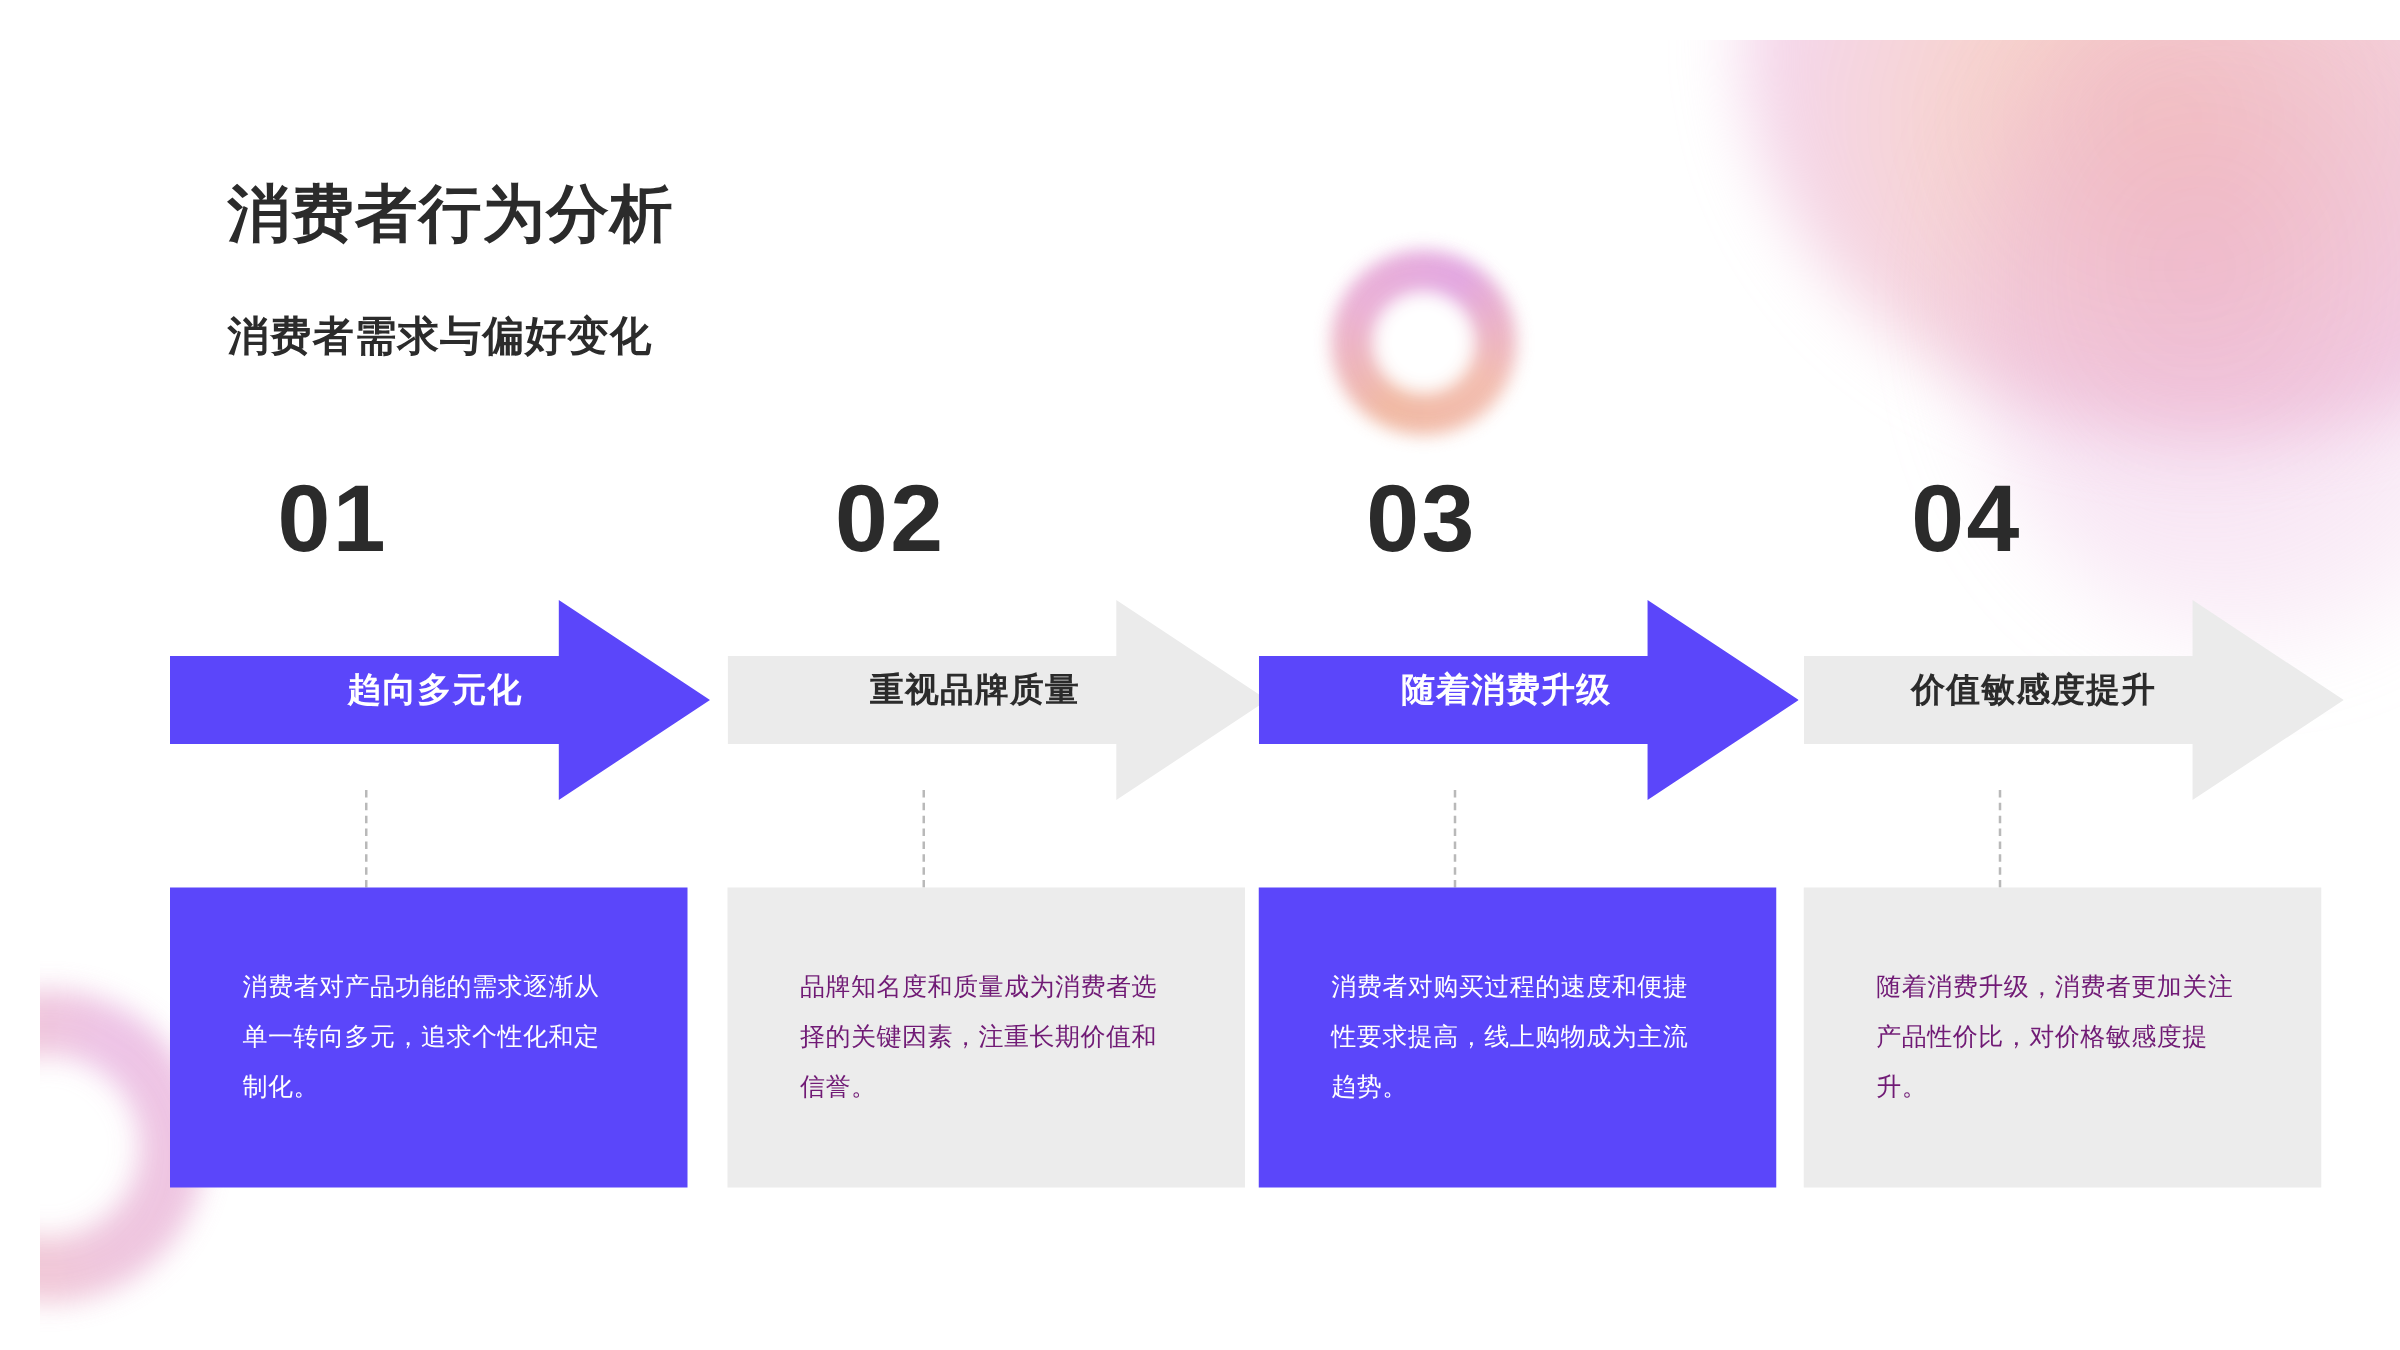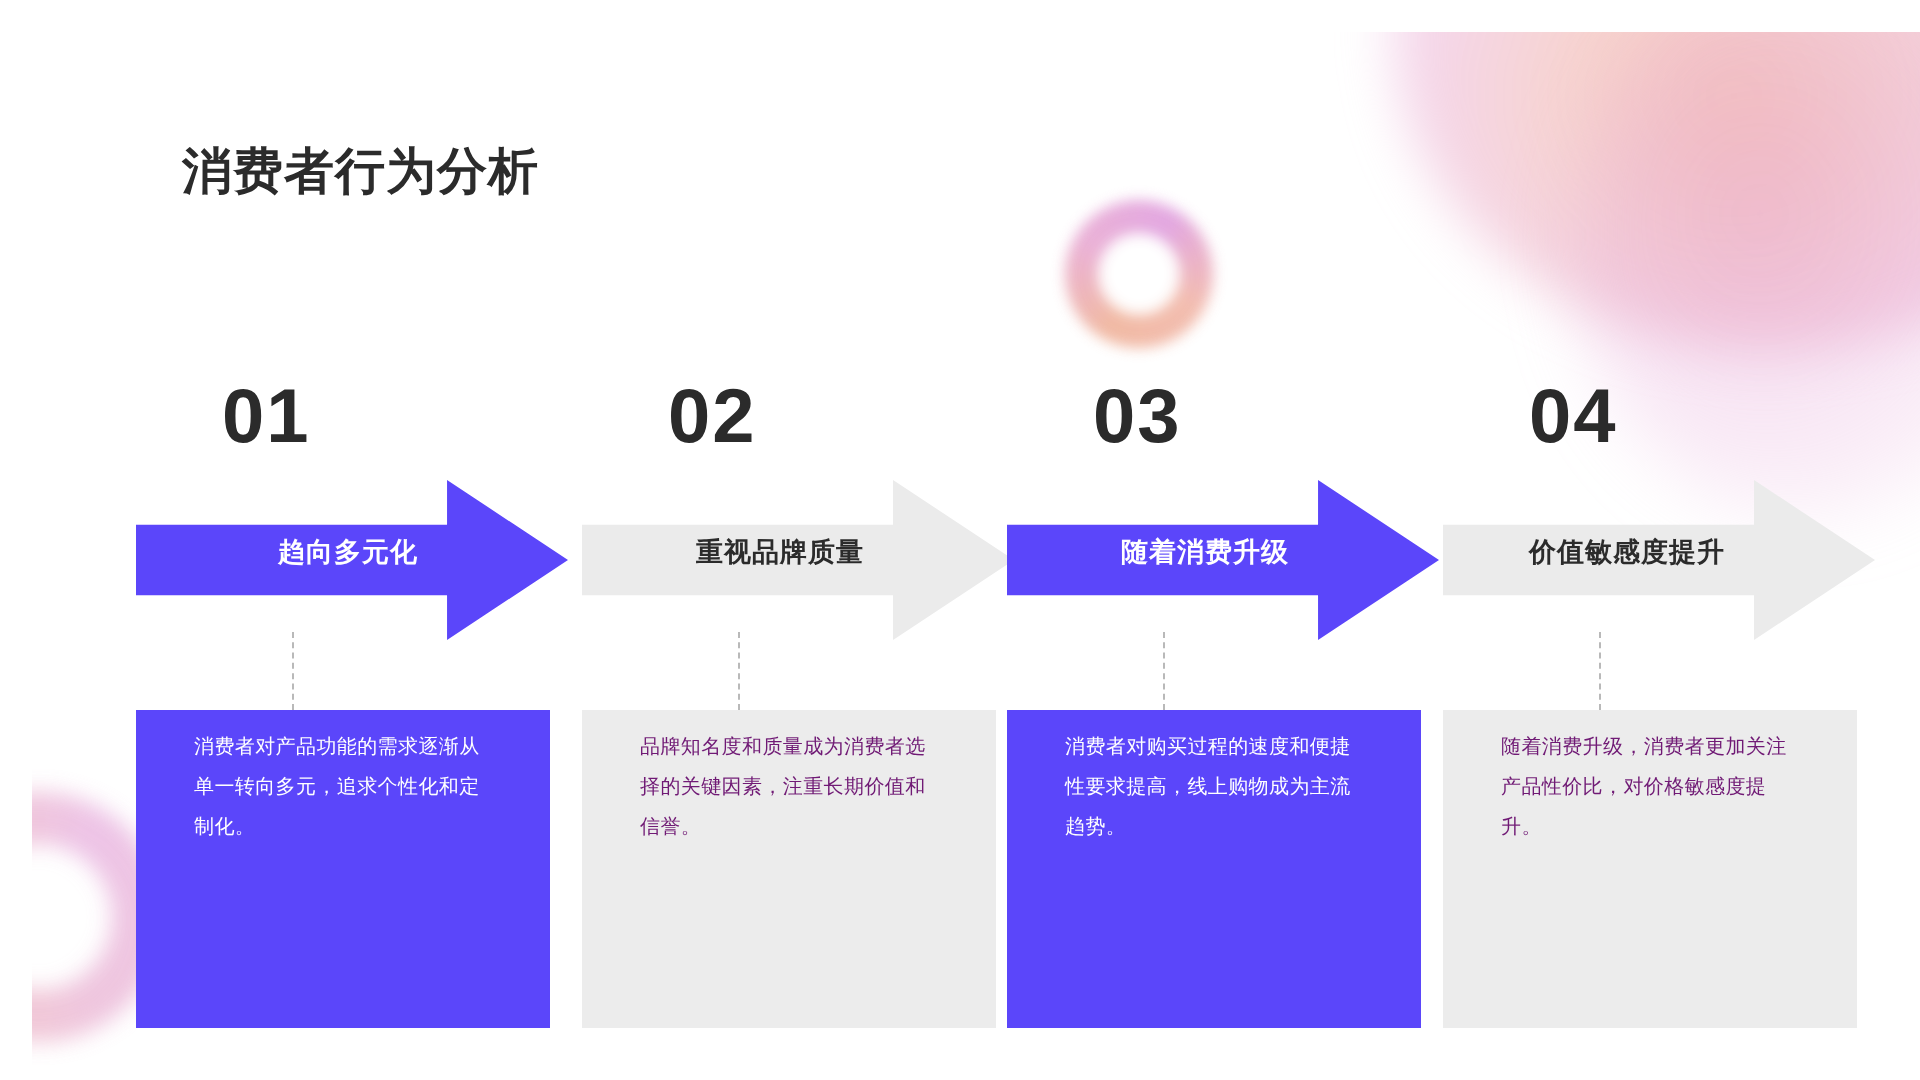--- a/index.html
+++ b/index.html
@@ -178,24 +178,24 @@
     height: 78px;
     border-left: 2px dashed #b9b9b9;
   }
 
   
   .desc-card {
     position: absolute;
     top: 678px;
     left: 0;
     width: 414px;
-    height: 318px;
+    height: 240px;
     padding: 0 42px;
     display: flex;
-    align-items: flex-start;
+    align-items: center;
   }
   .desc-card.accent { background: #5B46FA; }
   .desc-card.muted  { background: #ececec; }
 
   .desc-text {
     font-size: 20px;
     line-height: 2.0;
     letter-spacing: 0.4px;
   }
   .desc-text.on-accent { color: #ffffff; }
@@ -206,20 +206,21 @@
 
 <div id="slide">
 
   <div class="deco" id="blob-top-right"></div>
   <div class="deco" id="blob-top-right-2"></div>
   <div class="deco" id="ring-top"></div>
   <div class="deco" id="ring-bottom-left"></div>
 
   <div id="header">
     <div id="page-title">消费者行为分析</div>
+    <div id="page-subtitle">消费者需求与偏好变化</div>
   </div>
 
   <div id="steps">
 
     <div class="step step-0">
       <div class="step-number">01</div>
       <div class="arrow-wrap">
         <div class="arrow-shape accent"></div>
         <div class="arrow-label on-accent">趋向多元化</div>
       </div>

